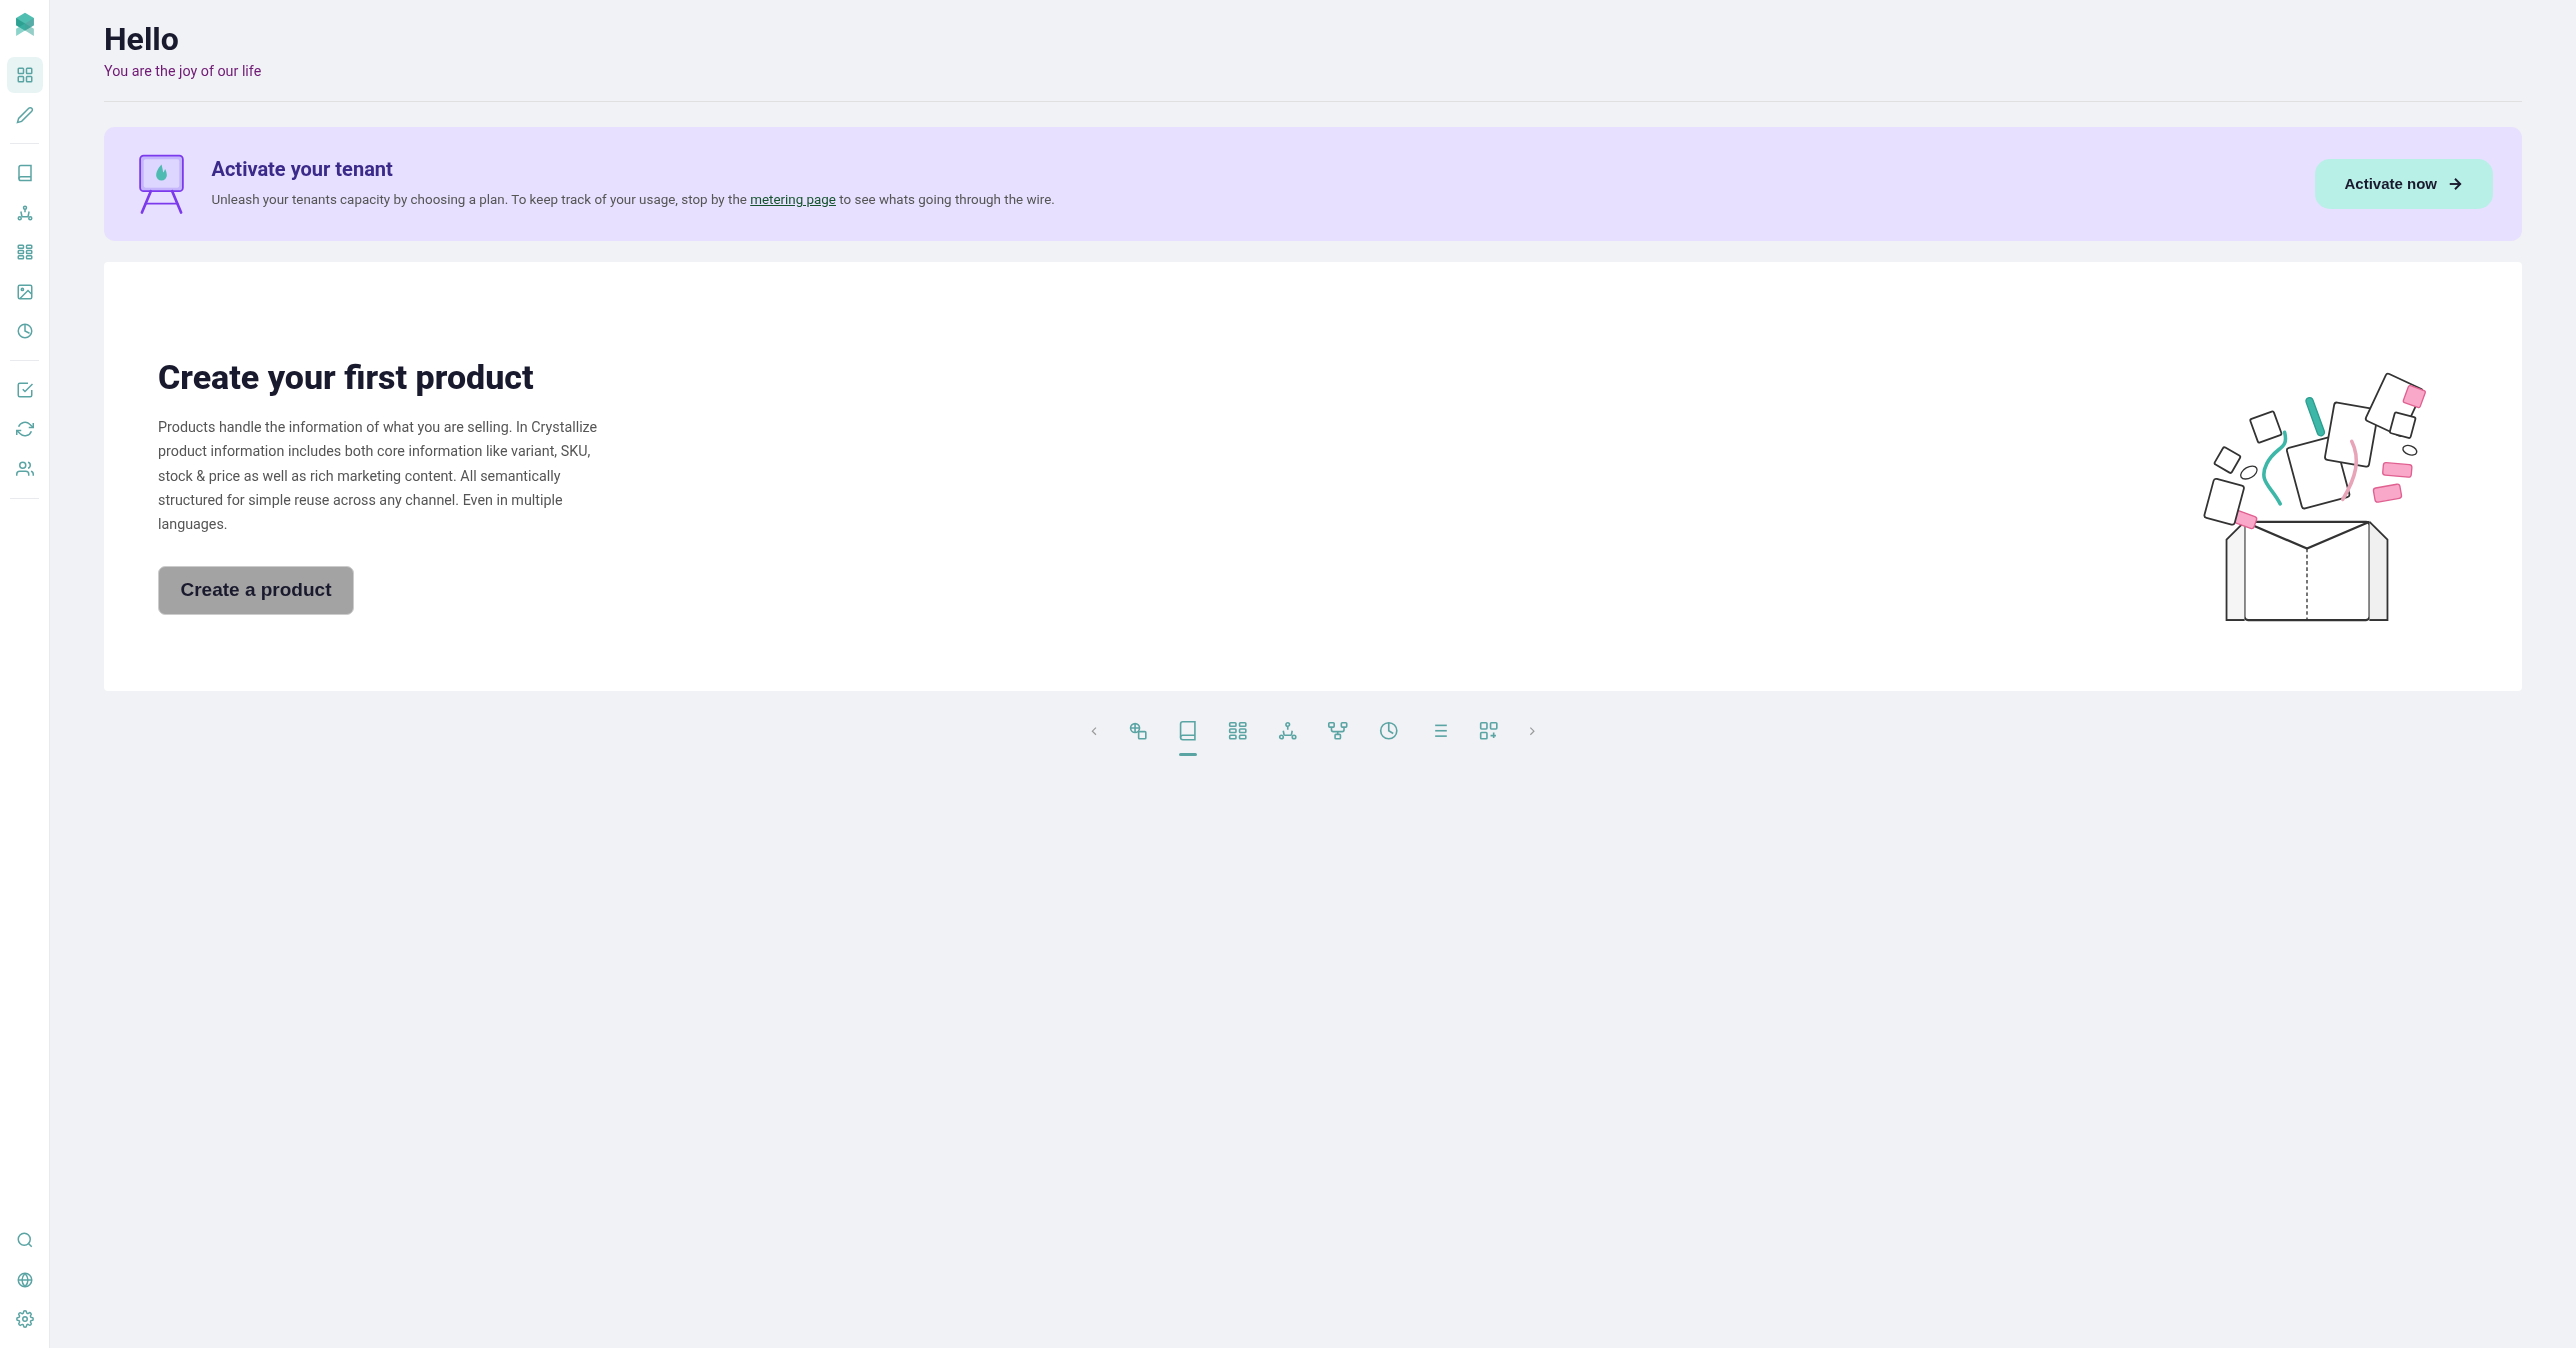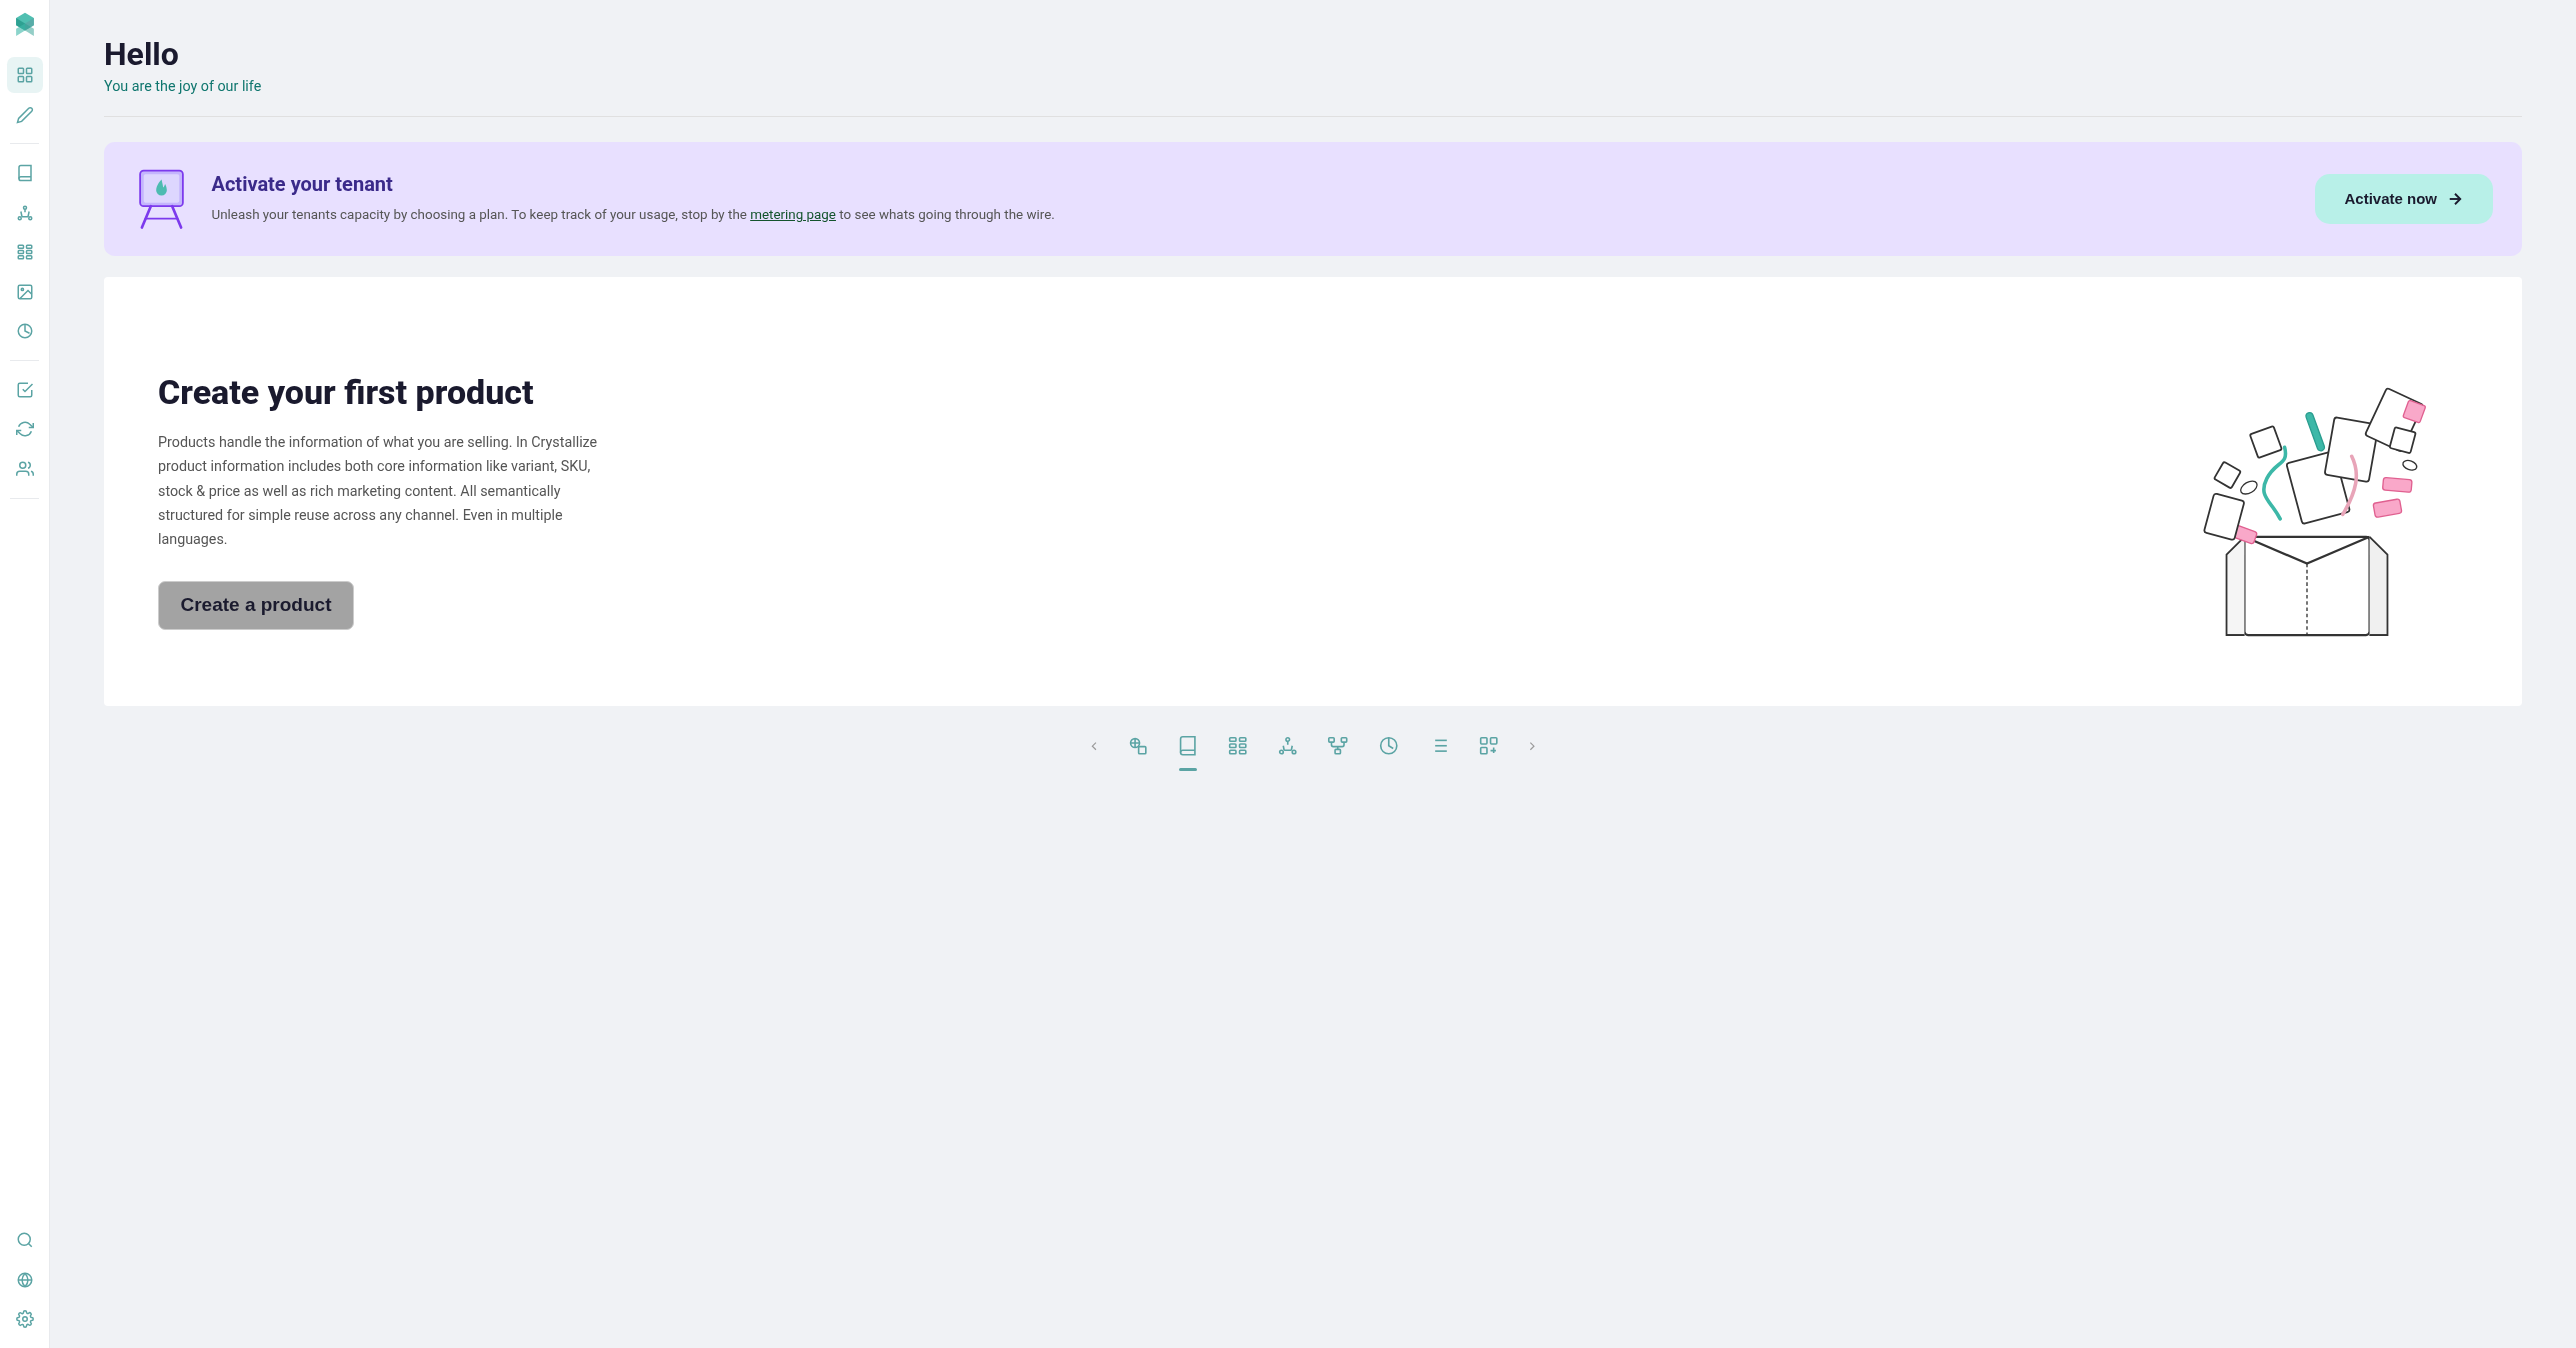--- a/index.html
+++ b/index.html
@@ -52,33 +52,33 @@
       margin: 7.2px 0;
     }
     .sidebar-bottom {
       margin-top: auto;
     }
 
     
     .main {
       flex: 1;
       overflow-y: auto;
-      padding: 35px 54px;
+      padding: 20px 54px;
     }
 
     
     .page-title {
       font-size: 32px;
       font-weight: 700;
       color: #1a1a2e;
       margin-bottom: 5.4px;
     }
     .page-subtitle {
       font-size: 14.3px;
-      color: #0f766e;
+      color: #701a75;
       margin-bottom: 21.5px;
     }
     .divider {
       height: 0.9px;
       background: #e0e0e0;
       margin-bottom: 25px;
     }
 
     
     .activate-banner {

